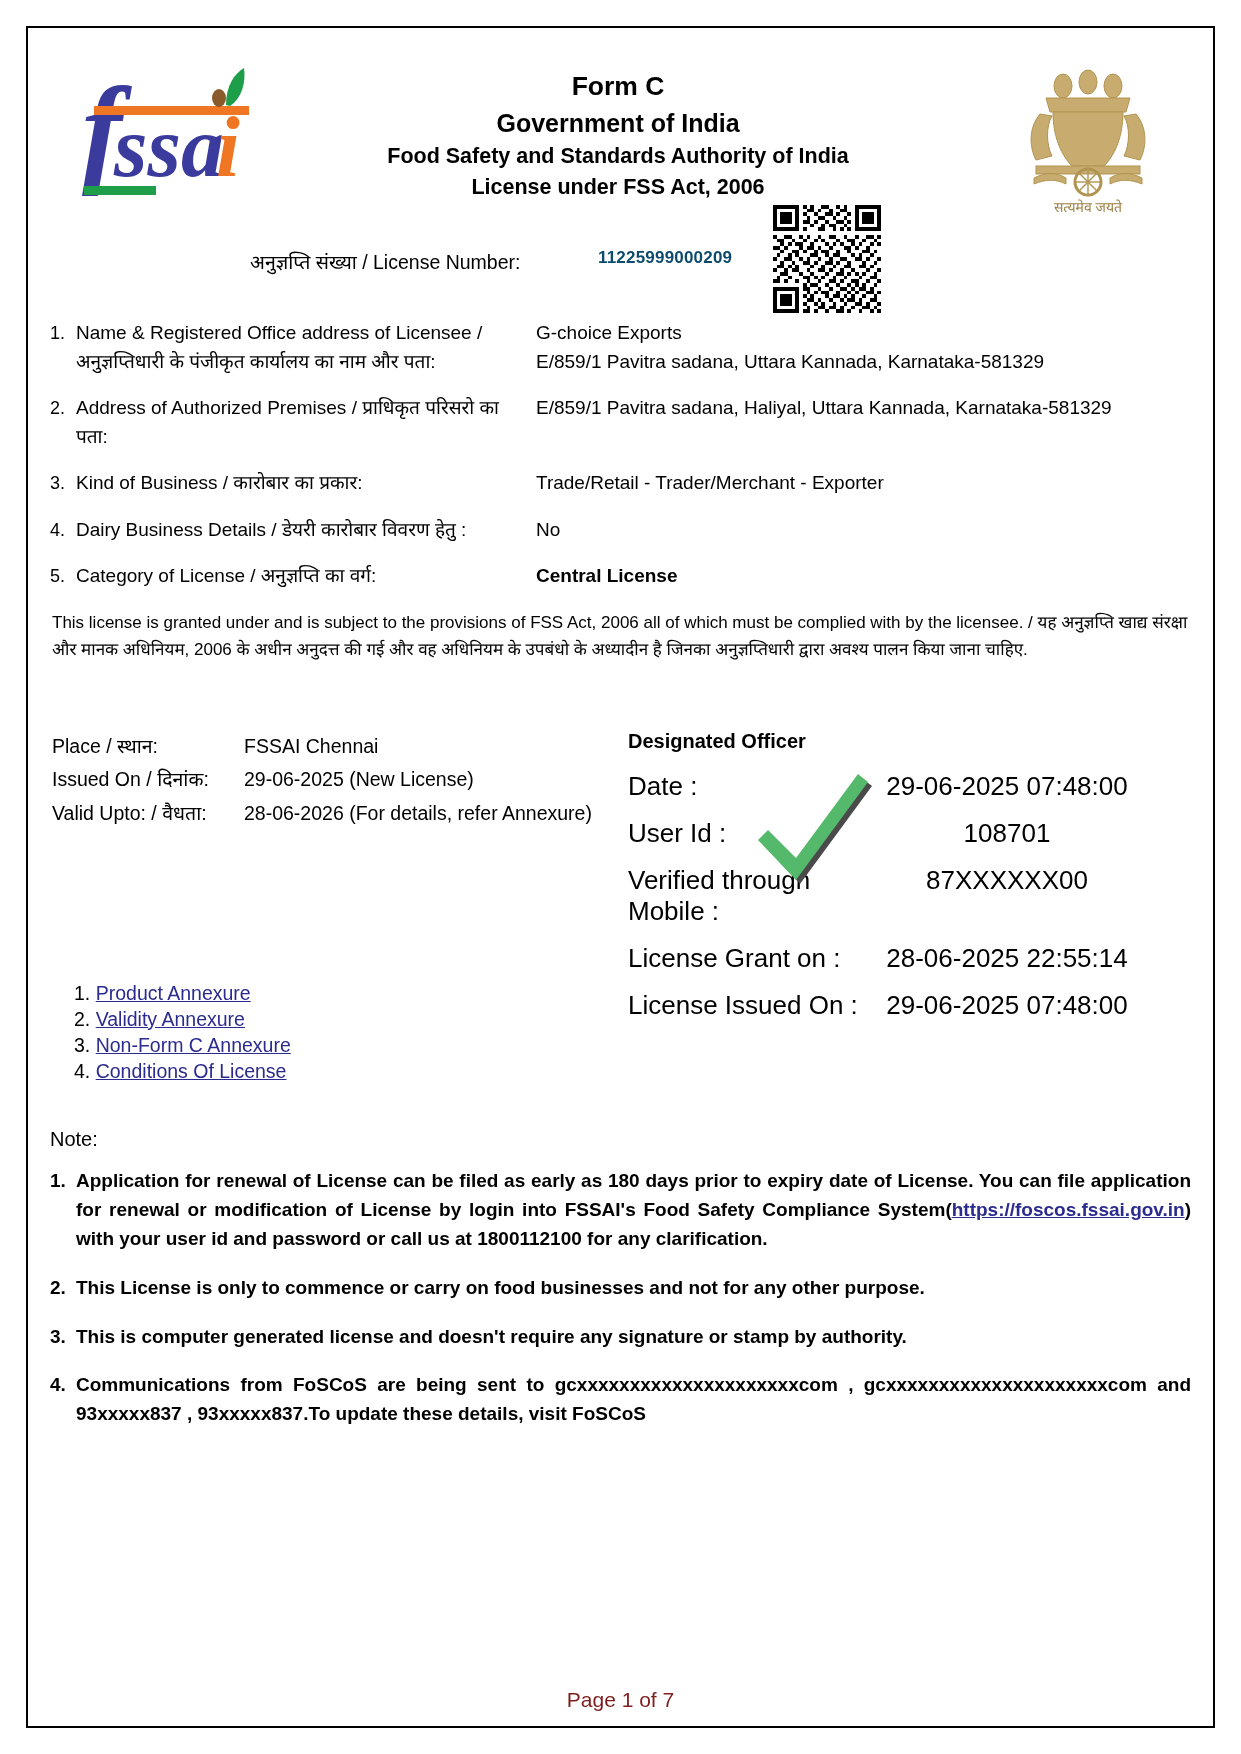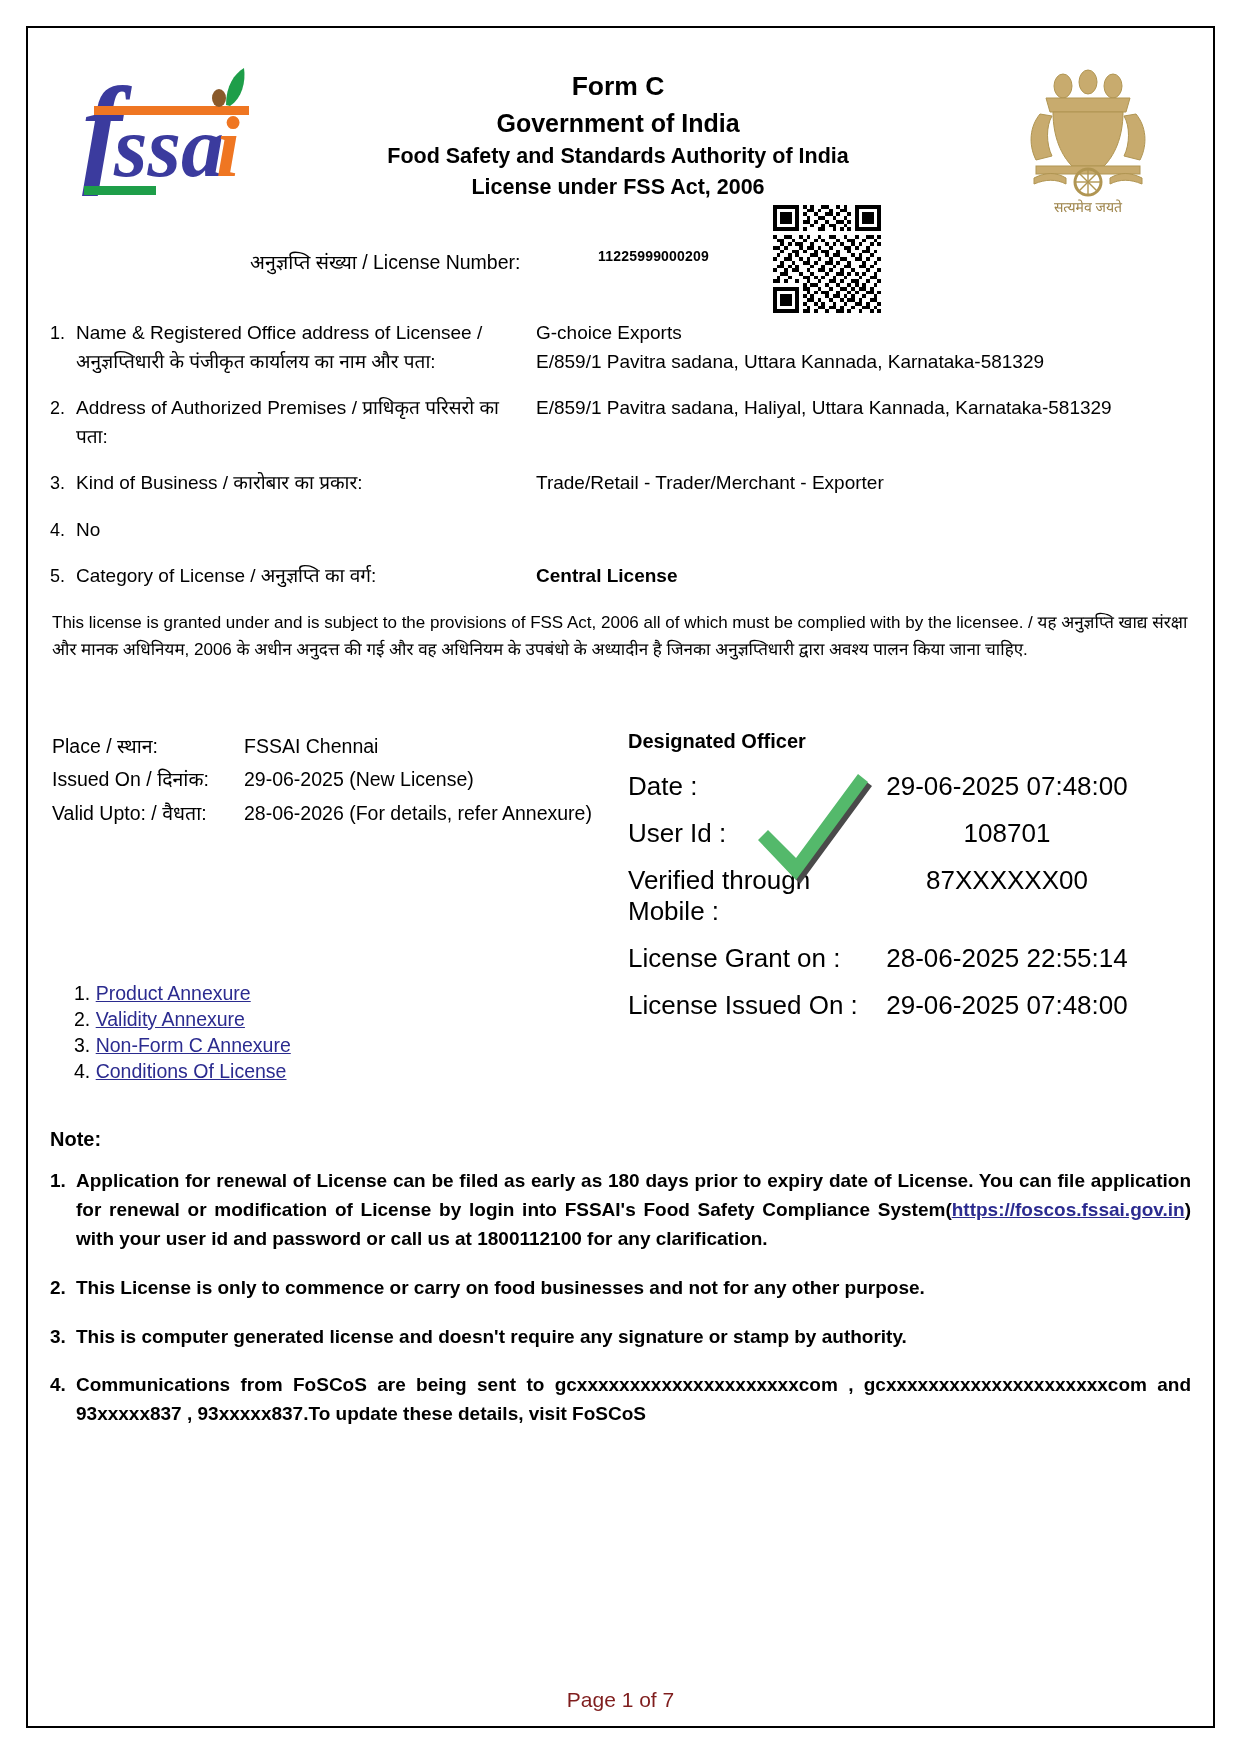--- a/index.html
+++ b/index.html
@@ -80,23 +80,23 @@
     position: absolute;
     left: 222px;
     top: 45px;
     font-size: 19.5px;
     color: #000;
   }
   .lic-value {
     position: absolute;
     left: 570px;
     top: 45px;
-    font-size: 14px;
+    font-size: 17px;
     font-weight: bold;
-    color: #000000;
+    color: #0c4a6e;
     letter-spacing: 0.2px;
   }
   .qr {
     position: absolute;
     left: 745px;
     top: 2px;
     width: 108px;
     height: 108px;
   }
 
@@ -214,21 +214,21 @@
     color: #2b2b8f;
     text-decoration: underline;
   }
 
   
   .notes {
     margin: 44px 22px 0 22px;
   }
   .notes-title {
     font-size: 20px;
-    font-weight: bold;
+    font-weight: normal;
     color: #000;
     margin-bottom: 16px;
   }
   .note {
     display: flex;
     font-size: 19px;
     font-weight: bold;
     color: #000;
     line-height: 1.52;
     margin-bottom: 20px;
@@ -557,20 +557,21 @@
           <div class="dlabel">Address of Authorized Premises / प्राधिकृत परिसरो का पता:</div>
           <div class="dvalue">E/859/1 Pavitra sadana, Haliyal, Uttara Kannada, Karnataka-581329</div>
         </div>
         <div class="drow">
           <div class="dnum">3.</div>
           <div class="dlabel">Kind of Business / कारोबार का प्रकार:</div>
           <div class="dvalue">Trade/Retail - Trader/Merchant - Exporter</div>
         </div>
         <div class="drow">
           <div class="dnum">4.</div>
+          <div class="dlabel">Dairy Business Details / डेयरी कारोबार विवरण हेतु :</div>
           <div class="dvalue">No</div>
         </div>
         <div class="drow">
           <div class="dnum">5.</div>
           <div class="dlabel">Category of License / अनुज्ञप्ति का वर्ग:</div>
           <div class="dvalue bold">Central License</div>
         </div>
       </div>
 
       <div class="disclaimer">This license is granted under and is subject to the provisions of FSS Act, 2006 all of which must be complied with by the licensee. / यह अनुज्ञप्ति खाद्य संरक्षा और मानक अधिनियम, 2006 के अधीन अनुदत्त की गई और वह अधिनियम के उपबंधो के अध्यादीन है जिनका अनुज्ञप्तिधारी द्वारा अवश्य पालन किया जाना चाहिए.</div>

